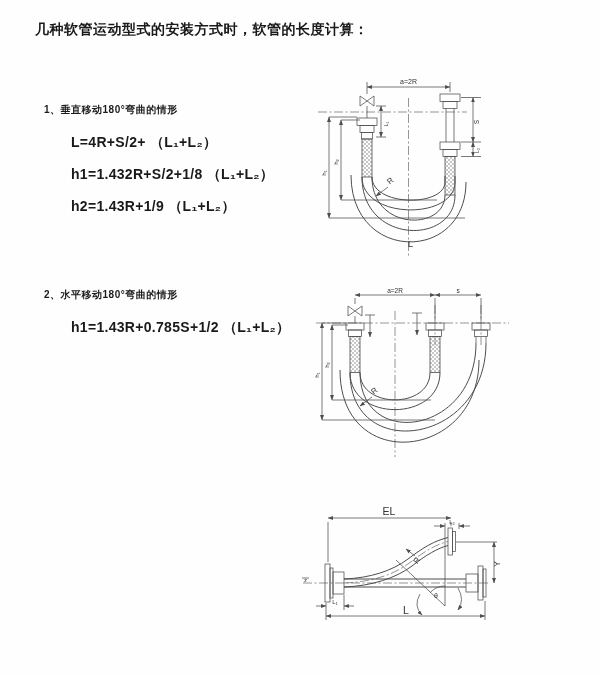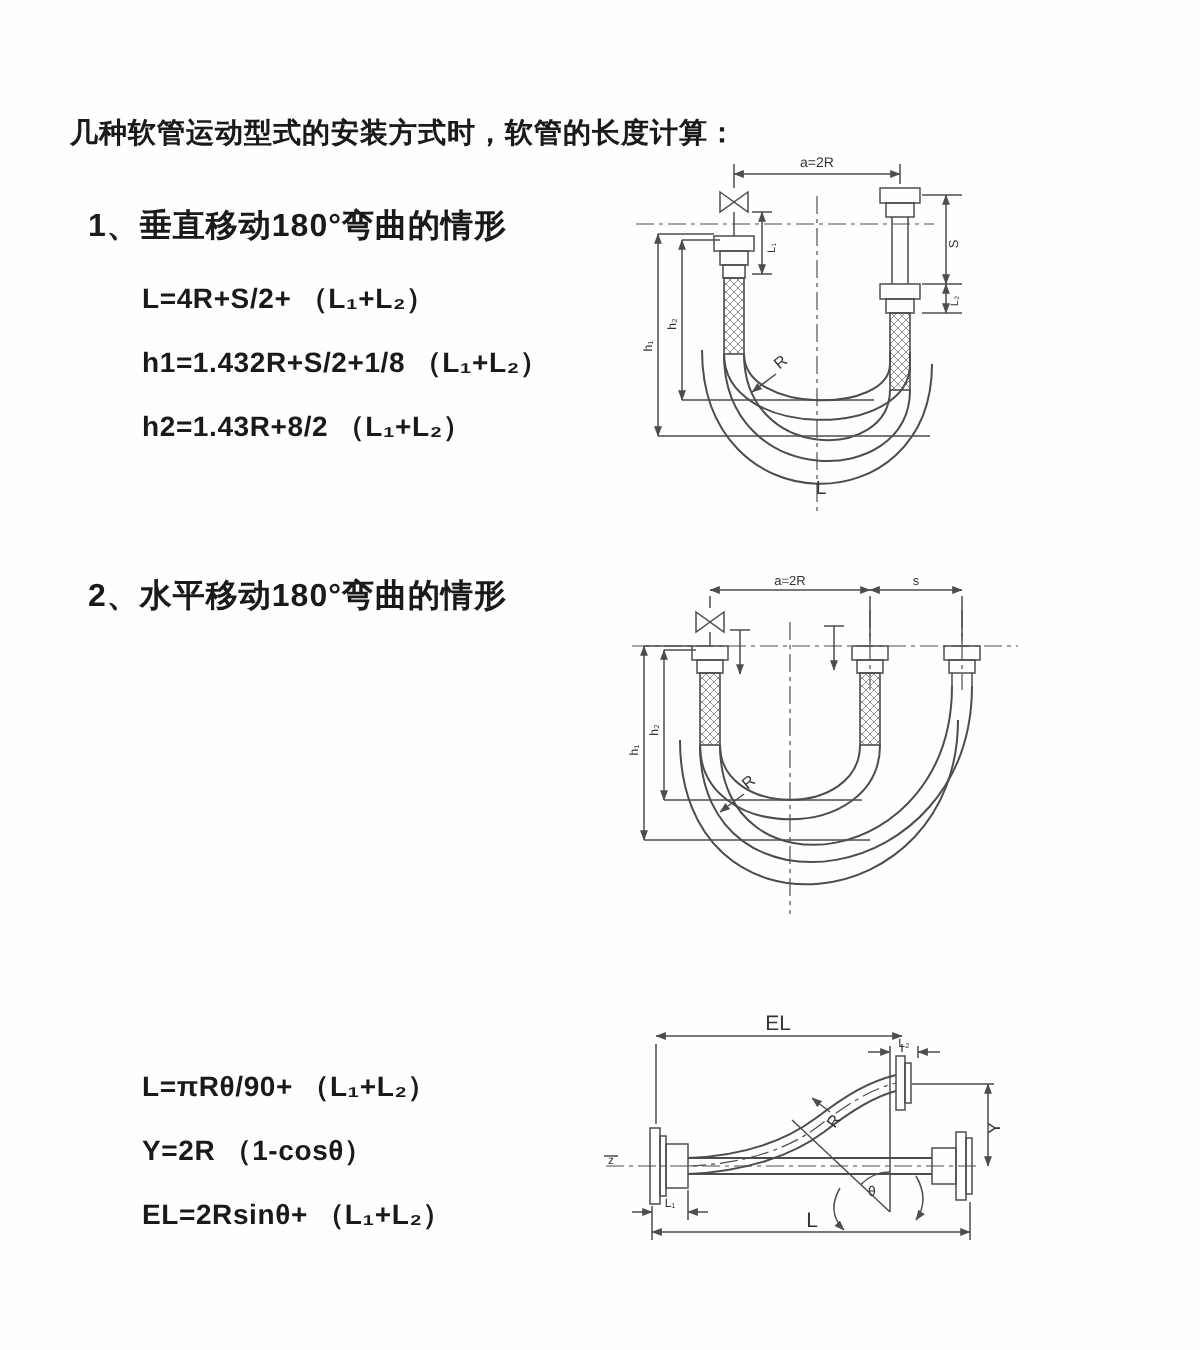--- a/index.html
+++ b/index.html
@@ -3,25 +3,25 @@
 <meta charset="utf-8">
 <style>
   html,body{margin:0;padding:0}
   body{
     width:600px;height:675px;position:relative;overflow:hidden;
     background:#fefefe;color:#1a1a1a;
     font-family:"Liberation Sans",sans-serif;
   }
   .page-title{
     position:absolute;left:35px;top:21px;
-    font-size:14px;font-weight:700;letter-spacing:.5px;white-space:nowrap;margin-top:37px;
+    font-size:14px;font-weight:700;letter-spacing:.5px;white-space:nowrap;
   }
   .section{position:absolute;left:44px}
   #s1{top:103px}#s2{top:288px}#s3{top:518px}
-  .heading{font-size:16px;font-weight:700;letter-spacing:.5px;white-space:nowrap}
+  .heading{font-size:10px;font-weight:700;letter-spacing:.5px;white-space:nowrap}
   .formulas{margin:9px 0 0 27px;font-size:14px;font-weight:600;
     line-height:32px;letter-spacing:.3px;white-space:nowrap}
   svg.diagram{position:absolute}
   #d1{left:315px;top:70px}
   #d2{left:313px;top:285px}
   #d3{left:298px;top:498px}
   svg text{font-family:"Liberation Sans",sans-serif;fill:#333}
   .ln{stroke:#4d4d4d;stroke-width:.75;fill:none}
   .thick{stroke:#4d4d4d;stroke-width:1;fill:none}
   .cl{stroke:#4d4d4d;stroke-width:.6;fill:none;stroke-dasharray:9 2.5 2 2.5}
@@ -30,36 +30,32 @@
 </head>
 <body>
 
 <div class="page-title">几种软管运动型式的安装方式时，软管的长度计算：</div>
 
 <div class="section" id="s1">
   <div class="heading">1、垂直移动180°弯曲的情形</div>
   <div class="formulas">
     <div>L=4R+S/2+ （L₁+L₂）</div>
     <div>h1=1.432R+S/2+1/8 （L₁+L₂）</div>
-    <div>h2=1.43R+8/2 （L₁+L₂）</div>
+    <div>h2=1.43R+1/9 （L₁+L₂）</div>
   </div>
 </div>
 
 <div class="section" id="s2">
   <div class="heading">2、水平移动180°弯曲的情形</div>
   <div class="formulas">
+    <div>h1=1.43R+0.785S+1/2 （L₁+L₂）</div>
   </div>
 </div>
 
 <div class="section" id="s3">
-  <div class="formulas">
-    <div>L=πRθ/90+ （L₁+L₂）</div>
-    <div>Y=2R （1-cosθ）</div>
-    <div>EL=2Rsinθ+ （L₁+L₂）</div>
-  </div>
 </div>
 
 <svg class="diagram" id="d1" width="270" height="190" viewBox="0 0 270 190">
   <defs>
     <marker id="ar1" viewBox="0 0 8 6" refX="7.5" refY="3" markerWidth="7" markerHeight="5.5" orient="auto-start-reverse">
       <path d="M0,0L8,3L0,6z" fill="#4d4d4d"></path>
     </marker>
     <pattern id="br1" width="4" height="4" patternUnits="userSpaceOnUse">
       <path d="M0,4L4,0M0,0L4,4" stroke="#909090" stroke-width="0.5" fill="none"></path>
     </pattern>

